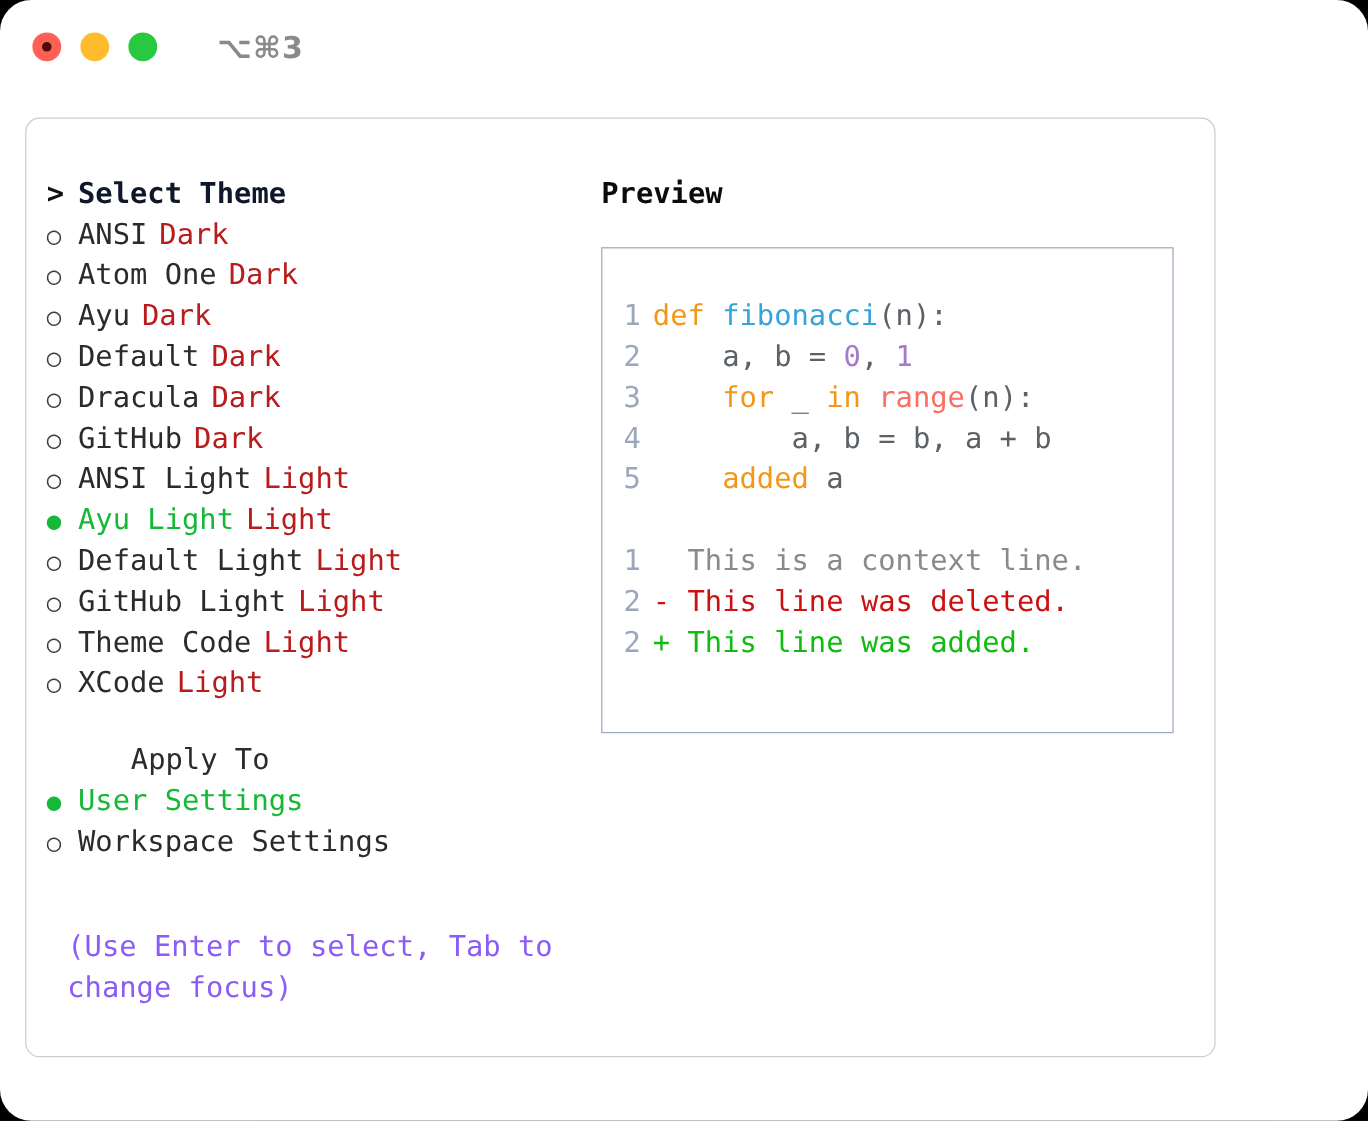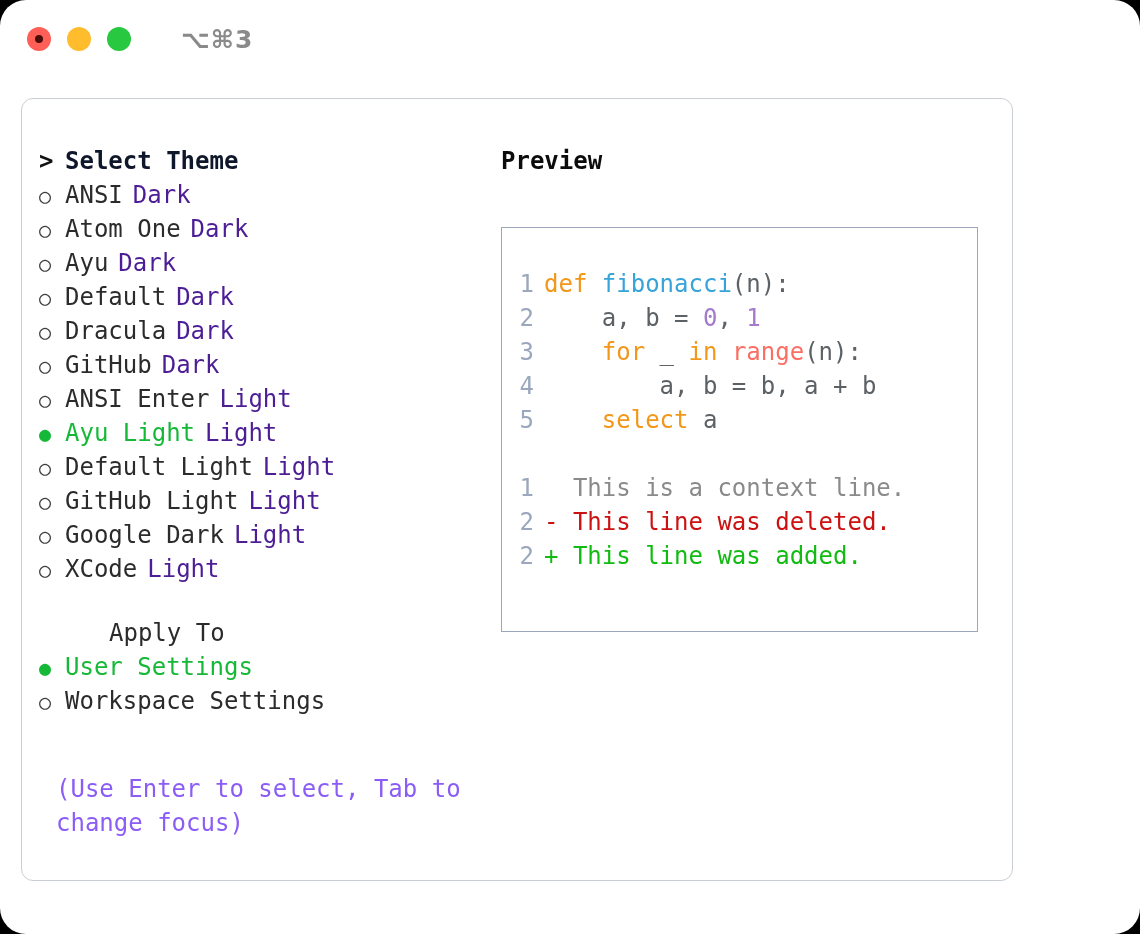--- a/index.html
+++ b/index.html
@@ -119,21 +119,21 @@
   }
   .marker.radio-on {
     color: #16b837;
     font-size: 20px;
   }
 
   .label { color: #2b2b2b; }
   .label.bold { font-weight: bold; color: #0f172a; }
   .label.selected { color: #16b837; }
   .tag {
-    color: #4c1d95;
+    color: #b91c1c;
     margin-left: 10px;
   }
 
   .section-head {
     margin-top: 30px;
     gap: 44px;
   }
   .section-head .label { color: #2b2b2b; }
 
   .hint {
@@ -150,21 +150,21 @@
   .right-col {
     position: absolute;
     left: 479px;
     top: 48px;
     width: 500px;
   }
   .preview-title {
     font-size: 24px;
     font-weight: bold;
     color: #0c0c0c;
-    margin: 0 0 52px 0;
+    margin: 0 0 31px 0;
     white-space: pre;
   }
   .preview-box {
     width: 477px;
     height: 405px;
     border: 1.5px solid #9aa7bc;
     box-sizing: border-box;
     background: #ffffff;
     padding: 42px 0 0 0;
   }
@@ -249,41 +249,41 @@
             <span class="label">Dracula</span>
             <span class="tag">Dark</span>
           </div>
           <div class="row">
             <span class="marker radio-off">○</span>
             <span class="label">GitHub</span>
             <span class="tag">Dark</span>
           </div>
           <div class="row">
             <span class="marker radio-off">○</span>
-            <span class="label">ANSI Enter</span>
+            <span class="label">ANSI Light</span>
             <span class="tag">Light</span>
           </div>
           <div class="row">
             <span class="marker radio-on">●</span>
             <span class="label selected">Ayu Light</span>
             <span class="tag">Light</span>
           </div>
           <div class="row">
             <span class="marker radio-off">○</span>
             <span class="label">Default Light</span>
             <span class="tag">Light</span>
           </div>
           <div class="row">
             <span class="marker radio-off">○</span>
             <span class="label">GitHub Light</span>
             <span class="tag">Light</span>
           </div>
           <div class="row">
             <span class="marker radio-off">○</span>
-            <span class="label">Google Dark</span>
+            <span class="label">Theme Code</span>
             <span class="tag">Light</span>
           </div>
           <div class="row">
             <span class="marker radio-off">○</span>
             <span class="label">XCode</span>
             <span class="tag">Light</span>
           </div>
         </div>
 
         <div class="row section-head">
@@ -325,21 +325,21 @@
             <span class="codetext"><span class="tok-plain">    </span><span class="tok-kw">for</span><span class="tok-plain"> _ </span><span class="tok-kw">in</span><span class="tok-plain"> </span><span class="tok-builtin">range</span><span class="tok-plain">(n):</span></span>
           </div>
 
           <div class="code-line">
             <span class="lineno">4</span>
             <span class="codetext"><span class="tok-plain">        a, b = b, a + b</span></span>
           </div>
 
           <div class="code-line">
             <span class="lineno">5</span>
-            <span class="codetext"><span class="tok-plain">    </span><span class="tok-kw">select</span><span class="tok-plain"> a</span></span>
+            <span class="codetext"><span class="tok-plain">    </span><span class="tok-kw">added</span><span class="tok-plain"> a</span></span>
           </div>
 
           <div class="blank-line"></div>
 
           <div class="code-line">
             <span class="lineno">1</span>
             <span class="codetext diff-ctx">  </span><span class="codetext diff-ctx">This is a context line.</span>
           </div>
 
           <div class="code-line">

